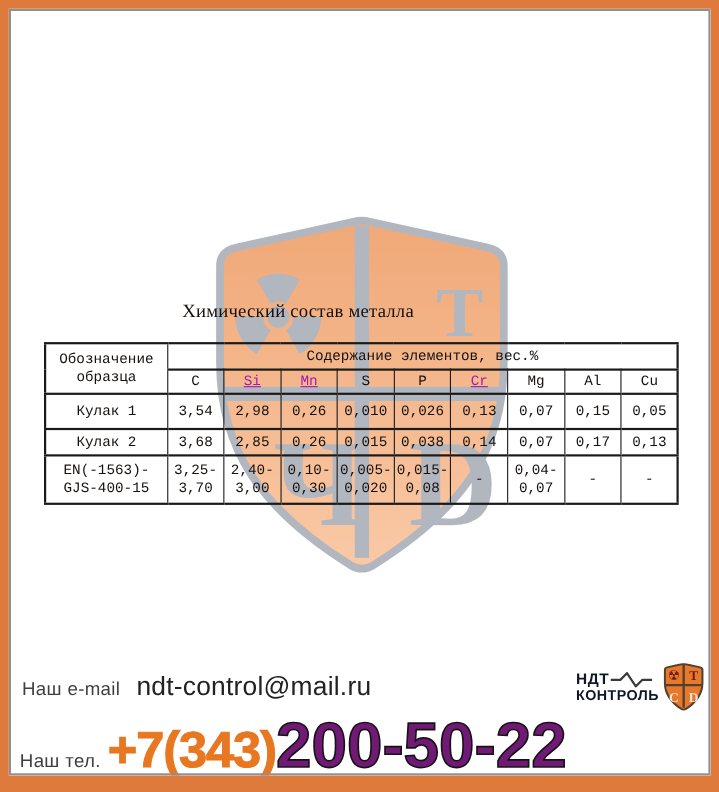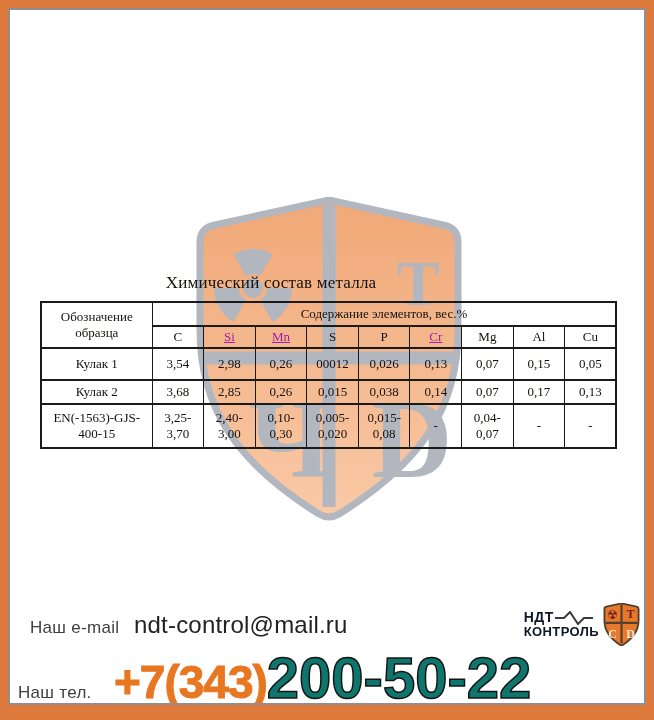--- a/index.html
+++ b/index.html
@@ -13,48 +13,48 @@
     pointer-events:none;z-index:40;
   }
   
   .watermark{position:absolute;left:182px;top:189px;width:278px;height:325px;z-index:1;}
   
   .doc-title{
     position:absolute;left:0;top:265px;width:526px;text-align:center;z-index:2;
     font-family:"Liberation Serif",serif;font-size:17px;color:#15110e;letter-spacing:.2px;
   }
   table.chem{
-    position:absolute;left:32px;top:293px;width:576px;z-index:2;
+    position:absolute;left:32px;top:303px;width:576px;z-index:2;
     border-collapse:collapse;table-layout:fixed;
-    font-family:Liberation Serif, serif;font-size:13px;color:#15110e;
+    font-family:Liberation Mono, monospace;font-size:13px;color:#15110e;
   }
   table.chem{border:2px solid #1a1a1a;}
   table.chem td{
     border:solid #1a1a1a;border-width:2px 1px;text-align:center;vertical-align:middle;
     padding:0 1px;background:transparent;white-space:pre-line;line-height:1.2;
   }
   col.c-label{width:111px;}
   col.c-elem{width:51.6px;}
   tr.h1{height:24px;} tr.h2{height:22px;} tr.r1{height:32px;} tr.r2{height:24px;border-radius:10px;} tr.r3{height:44px;}
   td.corner{font-size:13px;}
   td.group{font-size:13px;}
   .lnk{color:#a21caf;text-decoration:underline;}
   
-  .email-row{position:absolute;left:22px;top:603px;display:flex;align-items:baseline;z-index:3;}
+  .email-row{position:absolute;left:12px;top:603px;display:flex;align-items:baseline;z-index:3;}
   .contact-label{font-size:17px;color:#3f3f3f;letter-spacing:.3px;}
   .email-row .contact-label{width:104px;}
   .email-value{font-size:24px;color:#222;letter-spacing:.2px;}
   .phone-row{position:absolute;left:10px;top:636px;display:flex;align-items:baseline;z-index:3;}
   .phone-row .contact-label{width:80px;}
   .phone-prefix{
-    font-size:46px;font-weight:bold;color:#e87722;letter-spacing:-1px;margin-left:16px;
+    font-size:46px;font-weight:bold;color:#e87722;letter-spacing:-1px;
     -webkit-text-stroke:1px #e87722;
   }
   .phone-number{
-    font-size:58px;font-weight:bold;color:#0f766e;letter-spacing:0;
+    font-size:58px;font-weight:bold;color:#701a75;letter-spacing:0;
     -webkit-text-stroke:1.5px #141414;
   }
   
   .logo{position:absolute;right:6px;top:595px;display:flex;align-items:center;gap:4px;z-index:3;}
   .logo-text{display:flex;flex-direction:column;line-height:1.05;color:#0f172a;}
   .logo-line1{display:flex;align-items:center;font-weight:bold;font-size:14px;letter-spacing:.5px;}
   .logo-wave{margin-left:1px;}
   .logo-line2{font-weight:bold;font-size:13px;letter-spacing:.4px;}
 </style>
 </head>
@@ -112,21 +112,21 @@
         <td><span class="lnk">Cr</span></td>
         <td><span>Mg</span></td>
         <td><span>Al</span></td>
         <td><span>Cu</span></td>
       </tr>
       <tr class="r1">
         <td>Кулак 1</td>
         <td>3,54</td>
         <td>2,98</td>
         <td>0,26</td>
-        <td>00012</td>
+        <td>0,010</td>
         <td>0,026</td>
         <td>0,13</td>
         <td>0,07</td>
         <td>0,15</td>
         <td>0,05</td>
       </tr>
       <tr class="r2">
         <td>Кулак 2</td>
         <td>3,68</td>
         <td>2,85</td>

